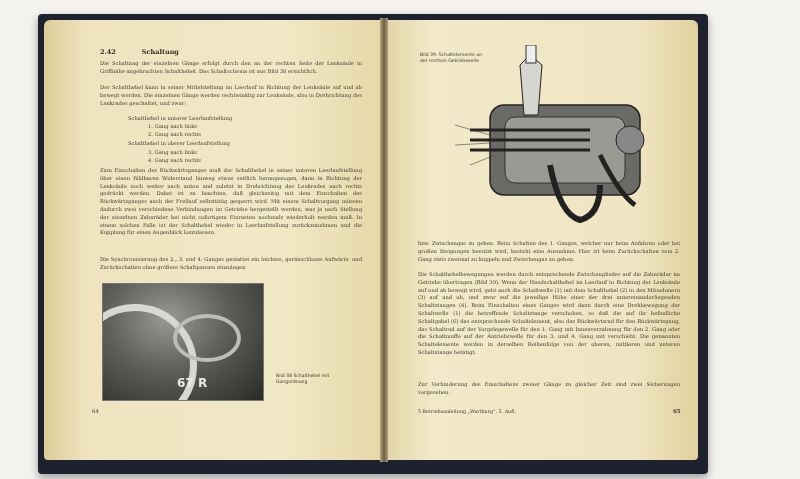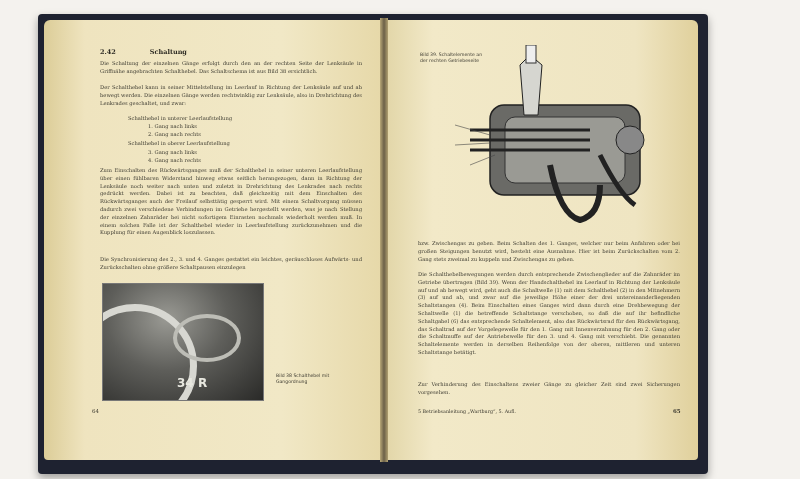--- a/index.html
+++ b/index.html
@@ -24,37 +24,37 @@
 </style>
 </head>
 <body>
 
 <div class="book"></div>
 <div class="page left"></div>
 <div class="page right"></div>
 <div class="gutter"></div>
 
 <div class="heading">
-  <span>2.42</span><span style="margin:8px">Schaltung</span>
+  <span>2.42</span><span style="margin:0">Schaltung</span>
 </div>
 <div class="txt" style="left:100px;top:60px;width:262px;">Die Schaltung der einzelnen Gänge erfolgt durch den an der rechten Seite der Lenksäule in Griffnähe angebrachten Schalthebel. Das Schaltschema ist aus Bild 38 ersichtlich.</div>
 <div class="txt" style="left:100px;top:84px;width:262px;">Der Schalthebel kann in seiner Mittelstellung im Leerlauf in Richtung der Lenksäule auf und ab bewegt werden. Die einzelnen Gänge werden rechtwinklig zur Lenksäule, also in Drehrichtung des Lenkrades geschaltet, und zwar:</div>
 <div class="list" style="left:128px;top:115px;">Schalthebel in unterer Leerlaufstellung</div>
 <div class="list" style="left:148px;top:123px;">1. Gang nach links</div>
 <div class="list" style="left:148px;top:131px;">2. Gang nach rechts</div>
 <div class="list" style="left:128px;top:140px;">Schalthebel in oberer Leerlaufstellung</div>
 <div class="list" style="left:148px;top:149px;">3. Gang nach links</div>
 <div class="list" style="left:148px;top:157px;">4. Gang nach rechts</div>
 <div class="txt" style="left:100px;top:167px;width:262px;">Zum Einschalten des Rückwärtsganges muß der Schalthebel in seiner unteren Leerlaufstellung über einen fühlbaren Widerstand hinweg etwas seitlich herangezogen, dann in Richtung der Lenksäule noch weiter nach unten und zuletzt in Drehrichtung des Lenkrades nach rechts gedrückt werden. Dabei ist zu beachten, daß gleichzeitig mit dem Einschalten des Rückwärtsganges auch der Freilauf selbsttätig gesperrt wird. Mit einem Schaltvorgang müssen dadurch zwei verschiedene Verbindungen im Getriebe hergestellt werden, was je nach Stellung der einzelnen Zahnräder bei nicht sofortigem Einrasten nochmals wiederholt werden muß. In einem solchen Falle ist der Schalthebel wieder in Leerlaufstellung zurückzunehmen und die Kupplung für einen Augenblick loszulassen.</div>
 <div class="txt" style="left:100px;top:256px;width:262px;">Die Synchronisierung des 2., 3. und 4. Ganges gestattet ein leichtes, geräuschloses Aufwärts- und Zurückschalten ohne größere Schaltpausen einzulegen</div>
 
 <div class="photo">
   <div class="wheel"></div>
   <div class="dash"></div>
-  <div class="plate">34 R</div>
+  <div class="plate">67 R</div>
 </div>
 <div class="caption" style="left:276px;top:373px;width:60px;">Bild 38 Schalthebel mit Gangordnung</div>
 <div class="pagenum" style="left:92px;top:408px;">64</div>
 
 <div class="caption" style="left:420px;top:52px;width:70px;">Bild 39. Schaltelemente an der rechten Getriebeseite</div>
 <svg class="drawing" viewBox="0 0 215 185">
   <rect x="40" y="60" width="150" height="90" rx="14" fill="#6a6a66" stroke="#222" stroke-width="1.5"></rect>
   <rect x="55" y="72" width="120" height="66" rx="10" fill="#9a9a94" stroke="#333"></rect>
   <path d="M70 20 L80 10 L92 20 L88 70 L74 70 Z" fill="#d6d6d0" stroke="#222"></path>
   <rect x="76" y="0" width="10" height="18" fill="#eee" stroke="#333"></rect>

